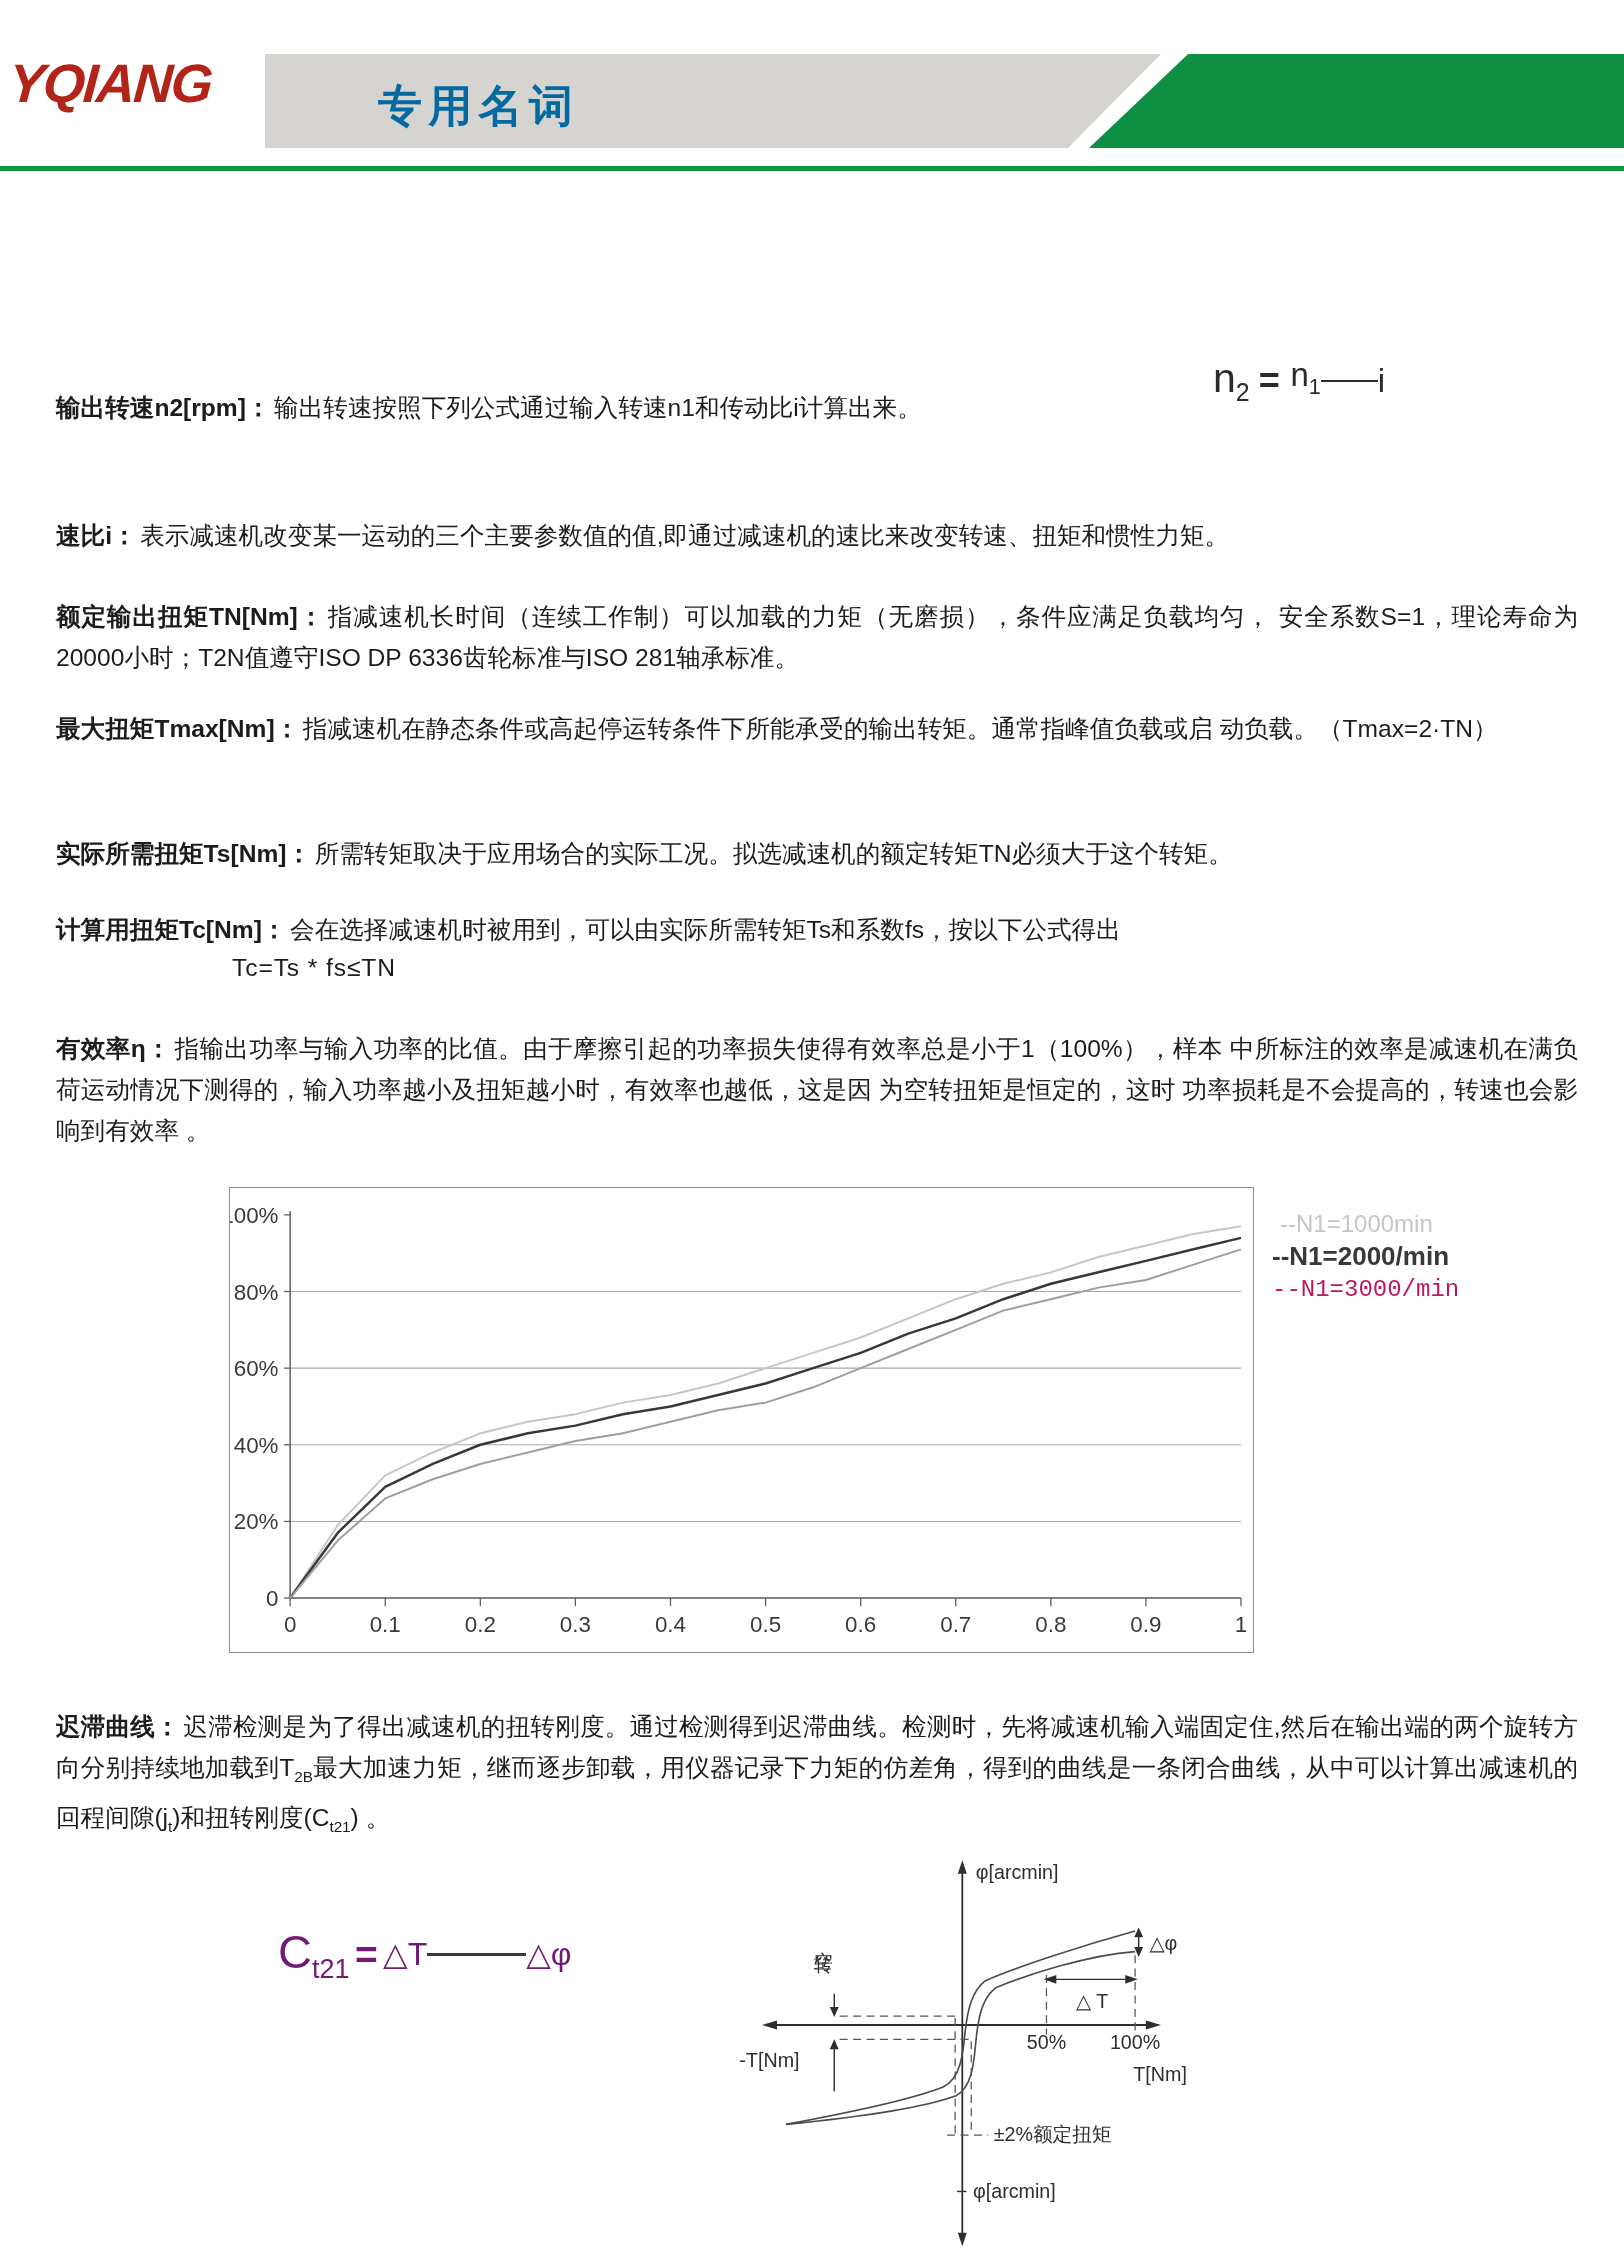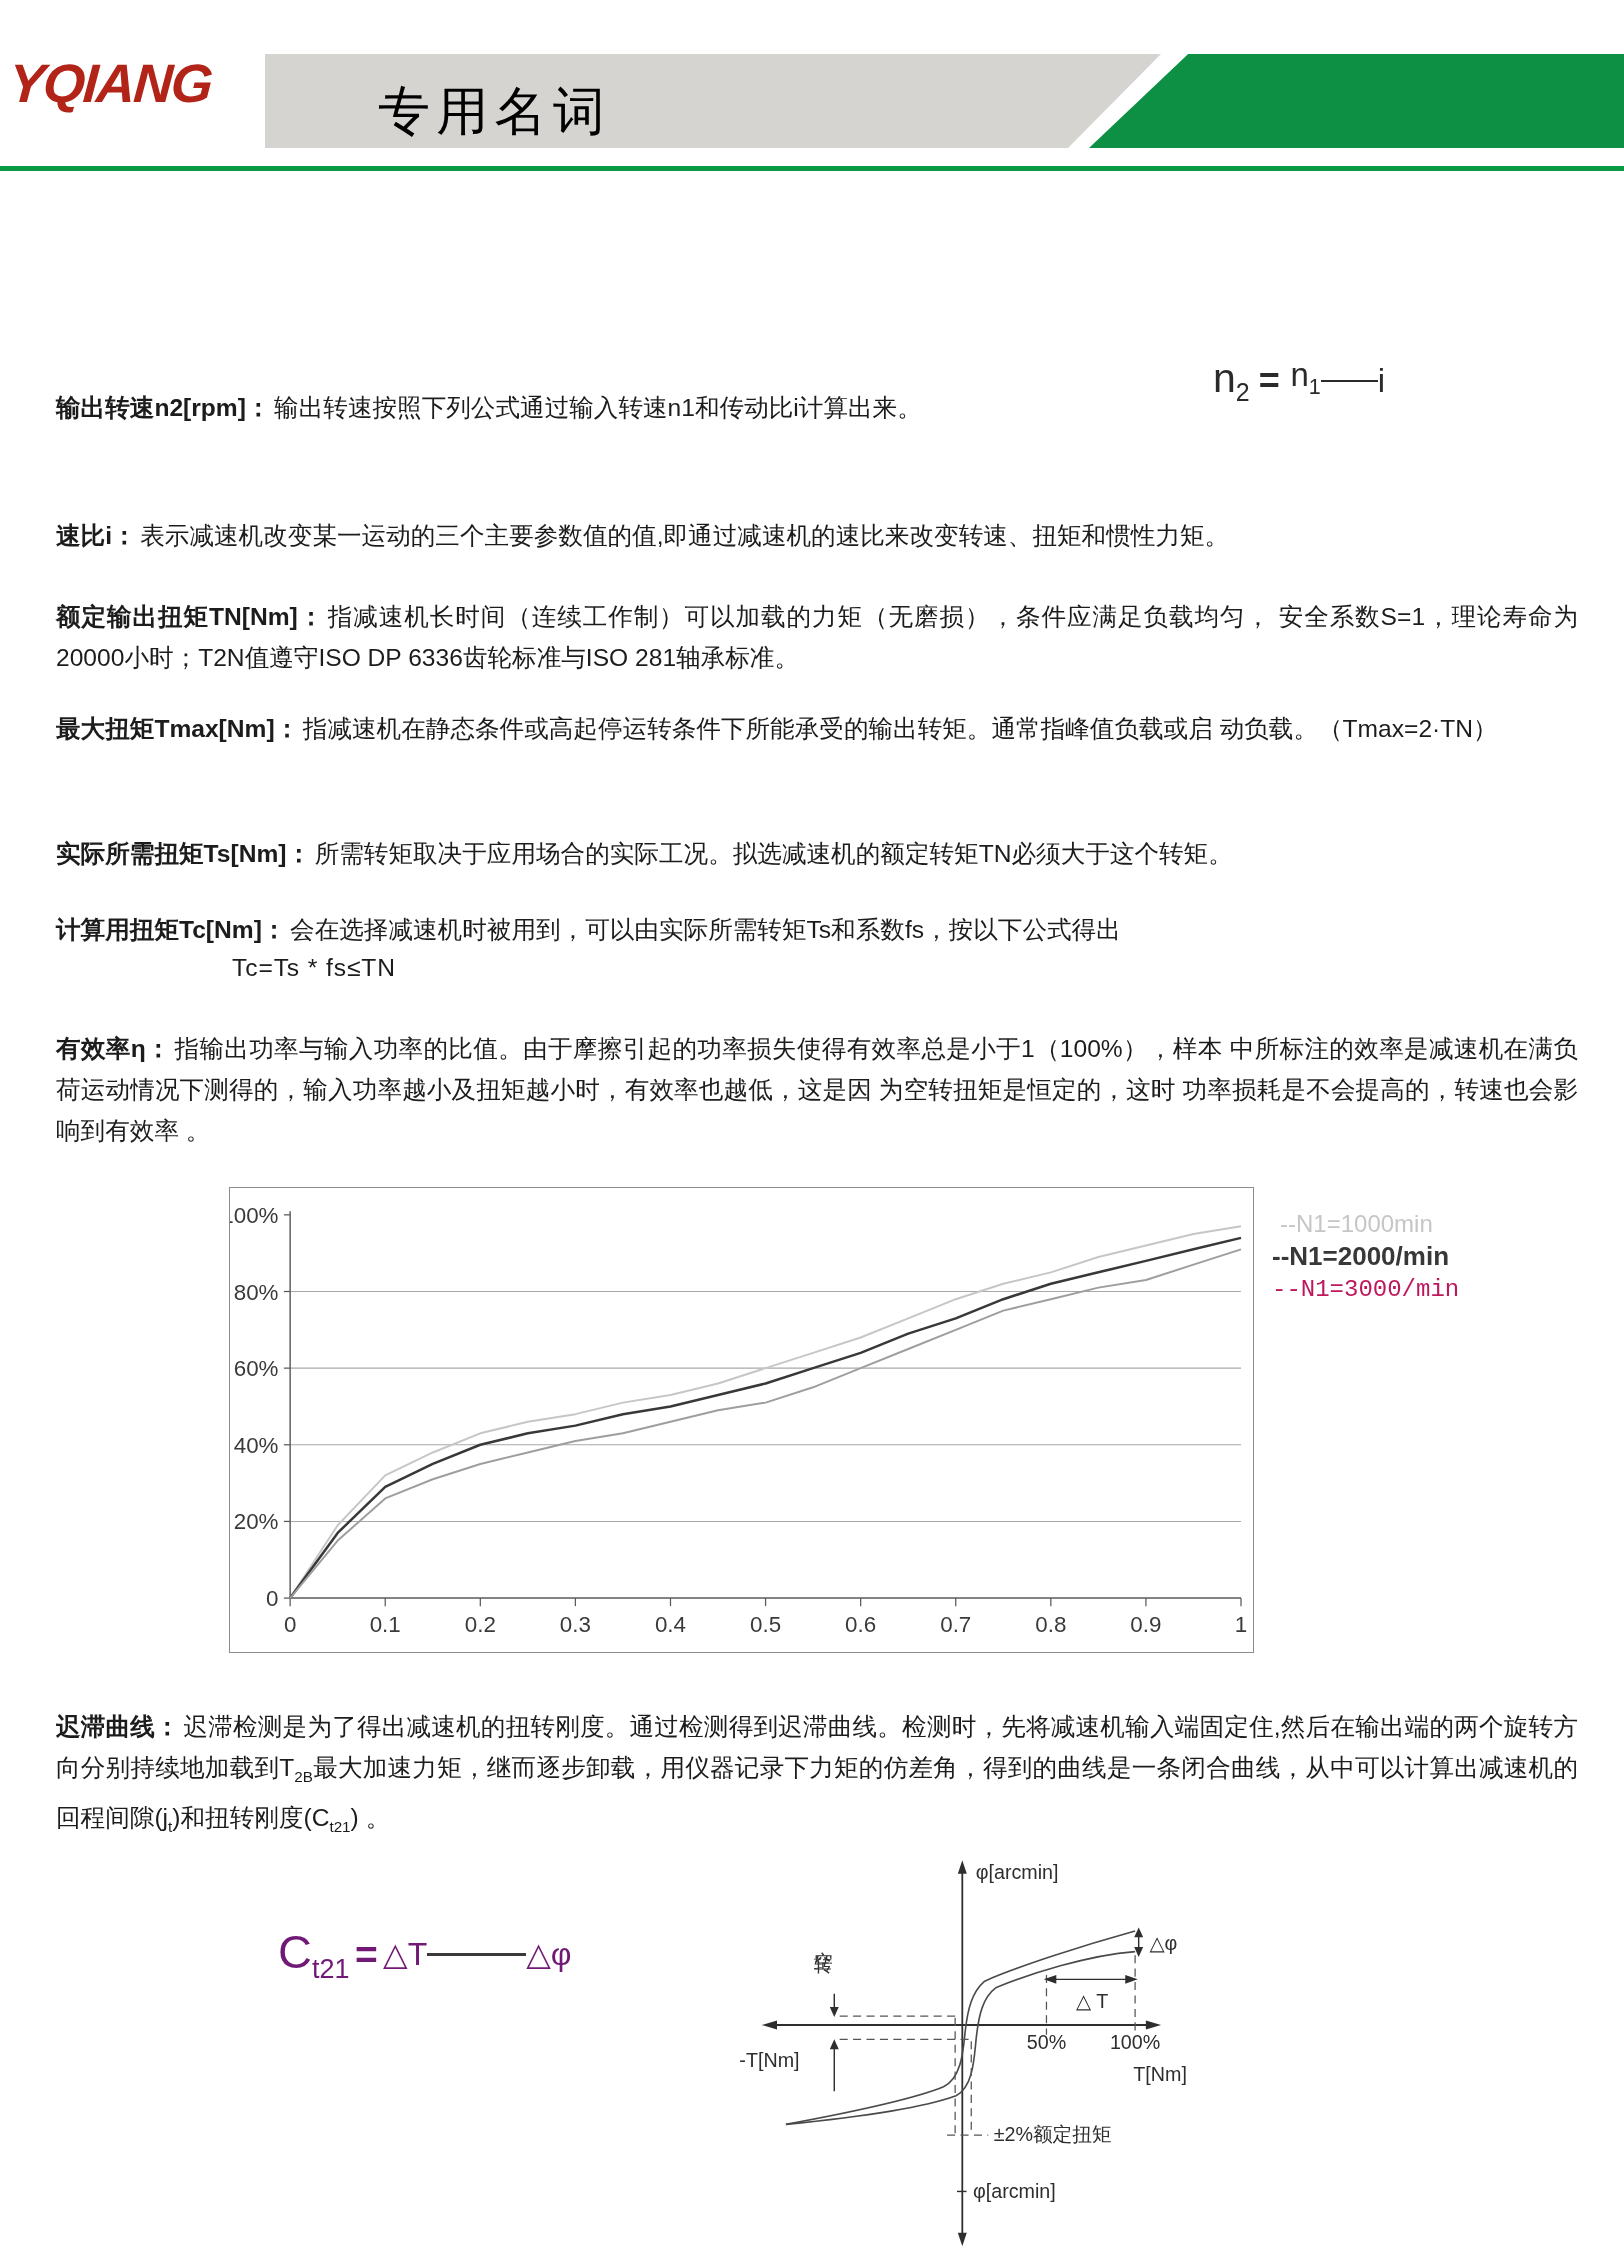--- a/index.html
+++ b/index.html
@@ -6,21 +6,21 @@
   .page{position:relative;width:1625px;height:2259px;background:#ffffff;overflow:hidden;
         font-family:"Liberation Sans", sans-serif;color:#1c1c1c;}
 
   
   .logo{position:absolute;left:9px;top:52px;font-size:54px;font-weight:900;font-style:italic;
         color:#b22318;letter-spacing:-1.8px;transform:skewX(-4deg);white-space:nowrap;}
   .banner-gray{position:absolute;left:265px;top:54px;width:896px;height:94px;background:#d5d4d0;
         clip-path:polygon(0 0,100% 0,calc(100% - 93px) 100%,0 100%);}
   .banner-green{position:absolute;left:1089px;top:54px;width:536px;height:94px;background:#0e9044;
         clip-path:polygon(18.5% 0,100% 0,100% 100%,0 100%);}
-  .banner-title{position:absolute;left:378px;top:77px;font-size:52px;font-weight:normal;color:#000000;
+  .banner-title{position:absolute;left:378px;top:77px;font-size:44px;font-weight:bold;color:#0369a1;
         letter-spacing:6.3px;}
   .green-line{position:absolute;left:0;top:166px;width:1625px;height:4.5px;background:#0a9a44;}
 
   
   .para{position:absolute;left:56px;width:1522px;font-size:24.6px;line-height:41px;
         text-align:justify;color:#1c1c1c;}
   .term{font-weight:bold;margin-right:3.6px;}
   .sub-line{position:absolute;left:232px;font-size:24.6px;letter-spacing:0.9px;}
   sub{font-size:0.62em;}
 

